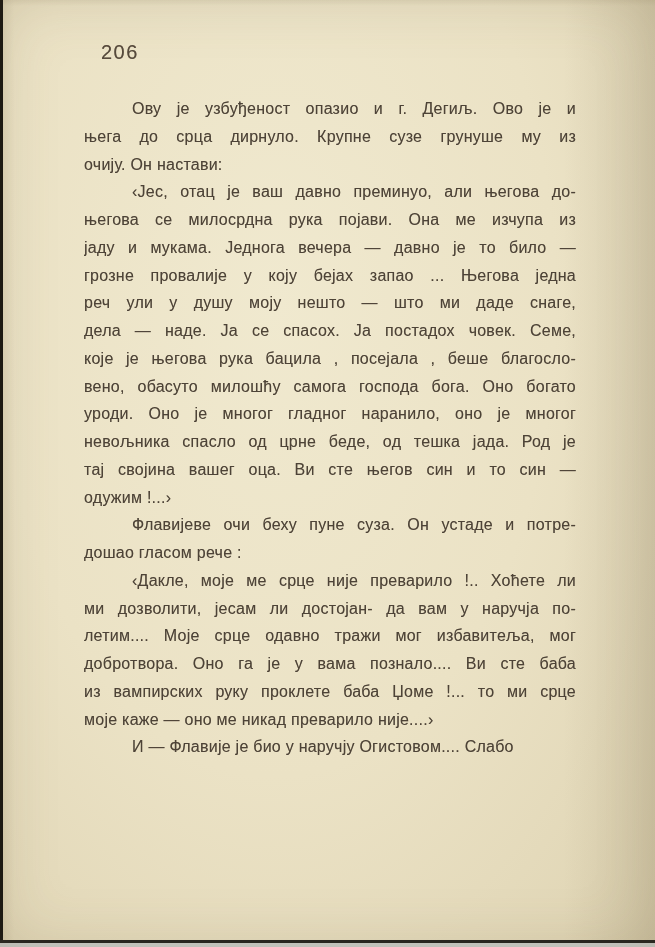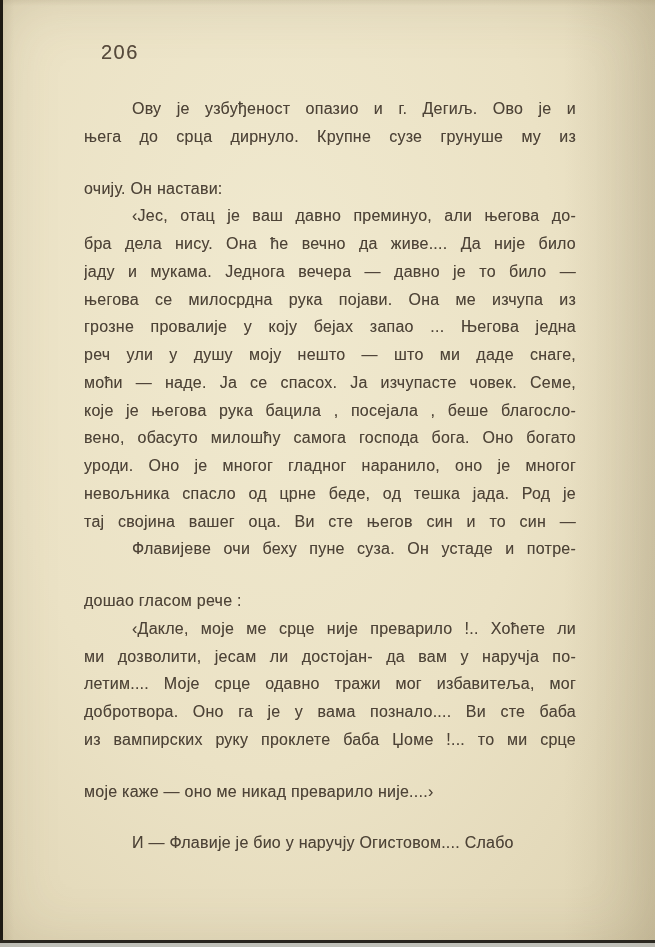--- a/index.html
+++ b/index.html
@@ -39,21 +39,21 @@
   }
   .line {
     height: 27.75px;
     line-height: 27.75px;
     overflow: hidden;
     text-align: justify;
     text-align-last: justify;
     white-space: nowrap;
   }
   .line.indent { padding-left: 48px; }
-  .line.last   { text-align-last: left; white-space: normal; margin-top: 24px; }
+  .line.last   { text-align-last: left; white-space: normal; }
   .edge-left {
     position: absolute;
     left: 0; top: 0; bottom: 0;
     width: 3px;
     background: #15130f;
   }
   .edge-bottom-line {
     position: absolute;
     left: 0; right: 0; bottom: 4px;
     height: 3px;
@@ -76,31 +76,31 @@
 <body>
 
 <div class="scan">
   <div class="page-number">206</div>
 
   <div class="text-block">
       <div class="line indent">Ову је  узбуђеност опазио и г. Дегиљ.  Ово је и</div>
       <div class="line">њега до срца дирнуло.  Крупне  сузе  грунуше  му из</div>
       <div class="line last">очију. Он настави:</div>
       <div class="line indent">‹Јес, отац је ваш давно преминуо, али његова до-</div>
-      <div class="line">бра дела нису. Она ће вечно да живе.... Да није било</div>
+      <div class="line">његова се милосрдна рука појави.  Она ме  изчупа из</div>
       <div class="line">јаду и мукама. Једнога вечера — давно је то било —</div>
-      <div class="line">његова се милосрдна рука појави.  Она ме  изчупа из</div>
       <div class="line">грозне провалије у коју бејах  запао ...  Његова једна</div>
       <div class="line">реч ули  у душу моју нешто — што ми даде снаге,</div>
-      <div class="line">моћи — наде. Ја се спасох. Ја изчупасте човек. Семе,</div>
+      <div class="line">дела — наде. Ја се спасох. Ја постадох човек. Семе,</div>
       <div class="line">које је његова рука бацила ,  посејала ,  беше благосло-</div>
       <div class="line">вено, обасуто милошћу самога господа бога. Оно богато</div>
       <div class="line">уроди. Оно је многог гладног наранило, оно је многог</div>
       <div class="line">невољника спасло од црне беде, од тешка јада. Род је</div>
       <div class="line">тај својина вашег оца. Ви сте његов син и то син —</div>
+      <div class="line last">одужим !...›</div>
       <div class="line indent">Флавијеве очи беху пуне суза.  Он устаде  и потре-</div>
       <div class="line last">дошао гласом рече :</div>
       <div class="line indent">‹Дакле, моје ме срце није преварило !..  Хоћете ли</div>
       <div class="line">ми дозволити, јесам ли достојан- да вам у наручја по-</div>
       <div class="line">летим.... Моје срце одавно  тражи  мог  избавитеља,  мог</div>
       <div class="line">добротвора.  Оно га је у вама познало....  Ви  сте  баба</div>
       <div class="line">из вампирских  руку проклете  баба Џоме !...  то ми срце</div>
       <div class="line last">моје каже  —  оно ме никад преварило није....›</div>
       <div class="line indent last">И  —  Флавије је био  у  наручју Огистовом....  Слабо</div>
     </div>

